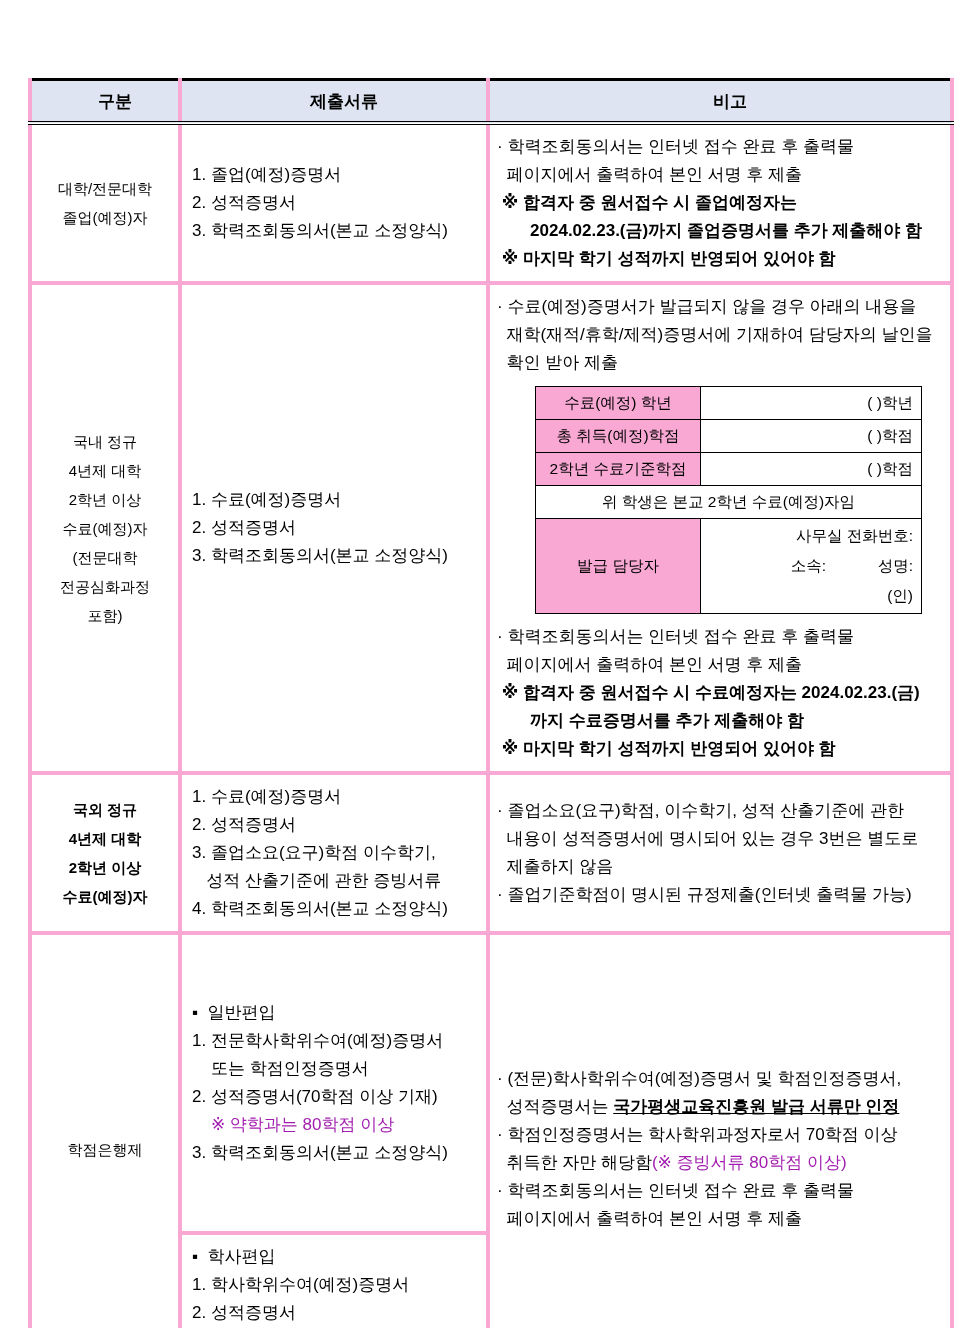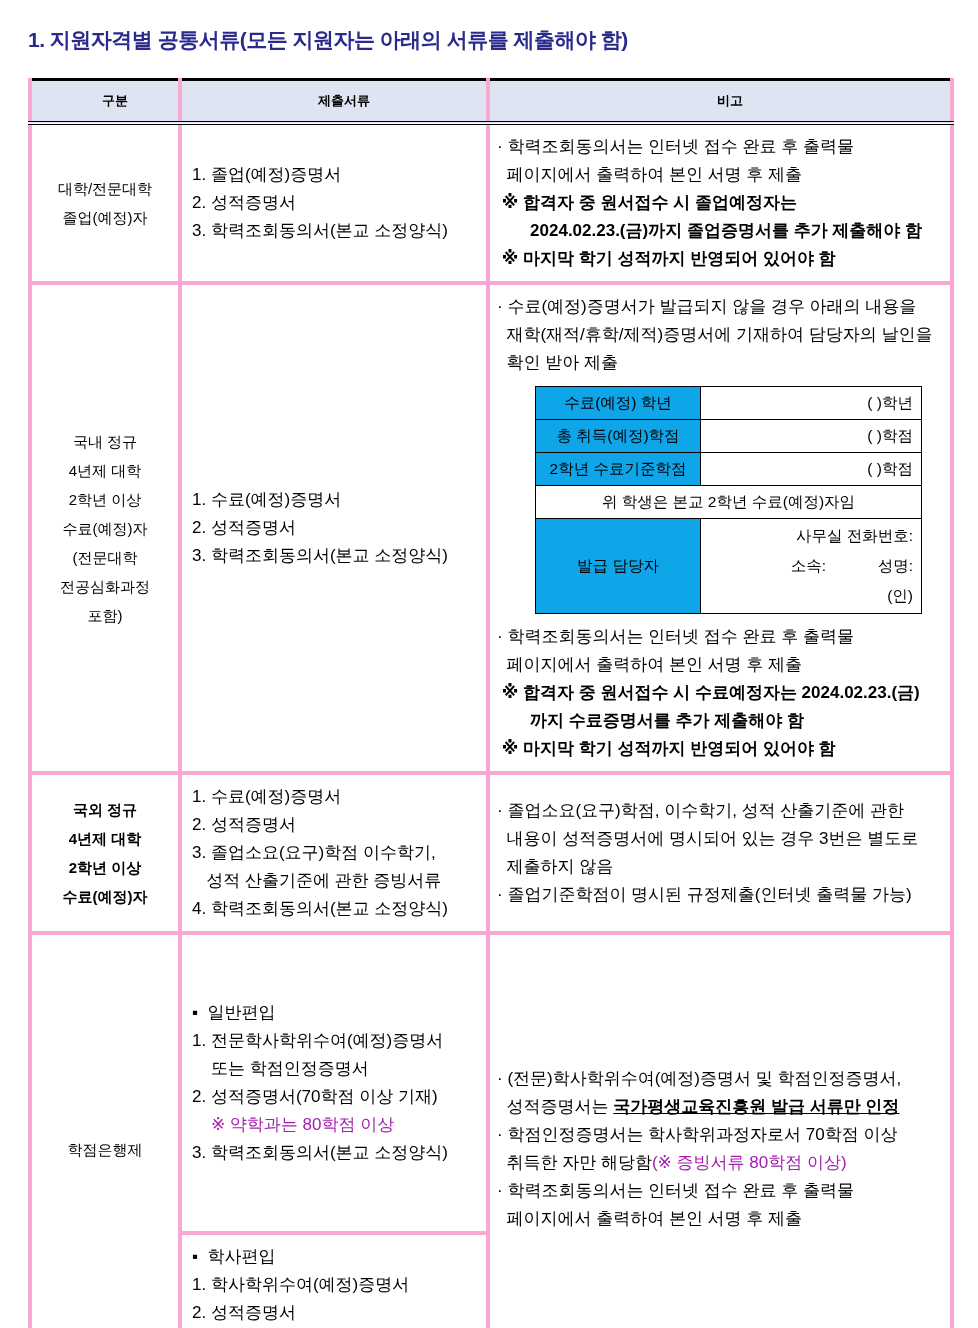--- a/index.html
+++ b/index.html
@@ -29,21 +29,21 @@
     width: 922px;
     border-collapse: collapse;
     table-layout: fixed;
   }
   .doc-table th, .doc-table td { border: 4px solid #f9a8d4; padding: 0; }
   .doc-table thead th {
     border-top: 3px solid #000;
     border-bottom: 4px double #000;
     background: #dfe4f2;
     height: 40px;
-    font-size: 13px;
+    font-size: 17px;
     font-weight: bold;
     text-align: center;
     vertical-align: middle;
     padding-left: 20px;
   }
   .doc-table tbody tr.last td { border-bottom: 3px solid #000; }
   td.gubun {
     text-align: center;
     vertical-align: middle;
     font-size: 15px;
@@ -75,31 +75,30 @@
   .h124 { height: 124px; }
   
   table.inner-table {
     border-collapse: collapse;
     table-layout: fixed;
     width: 387px;
     margin: 9px 0 9px 38px;
     font-size: 15.5px;
   }
   .inner-table td { border: 1px solid #000; padding: 2px 8px; vertical-align: middle; }
-  .inner-table td.lbl { background: #0ea5e9; text-align: center; width: 148px; height: 24px; }
+  .inner-table td.lbl { background: #f9a8d4; text-align: center; width: 148px; height: 24px; }
   .inner-table td.val { text-align: right; height: 24px; }
   .inner-table td.spanrow { text-align: center; height: 24px; margin-top: 12px; }
   .inner-table td.val-left { text-align: right; white-space: pre-wrap; line-height: 30px; padding: 2px 8px; }
 </style>
 </head>
 <body>
 
 <div class="page">
 
-  <div class="title">1. 지원자격별 공통서류(모든 지원자는 아래의 서류를 제출해야 함)</div>
 
   <table class="doc-table">
     <colgroup>
       <col style="width:150px">
       <col style="width:308px">
       <col style="width:464px">
     </colgroup>
     <thead>
       <tr>
         <th>구분</th>

